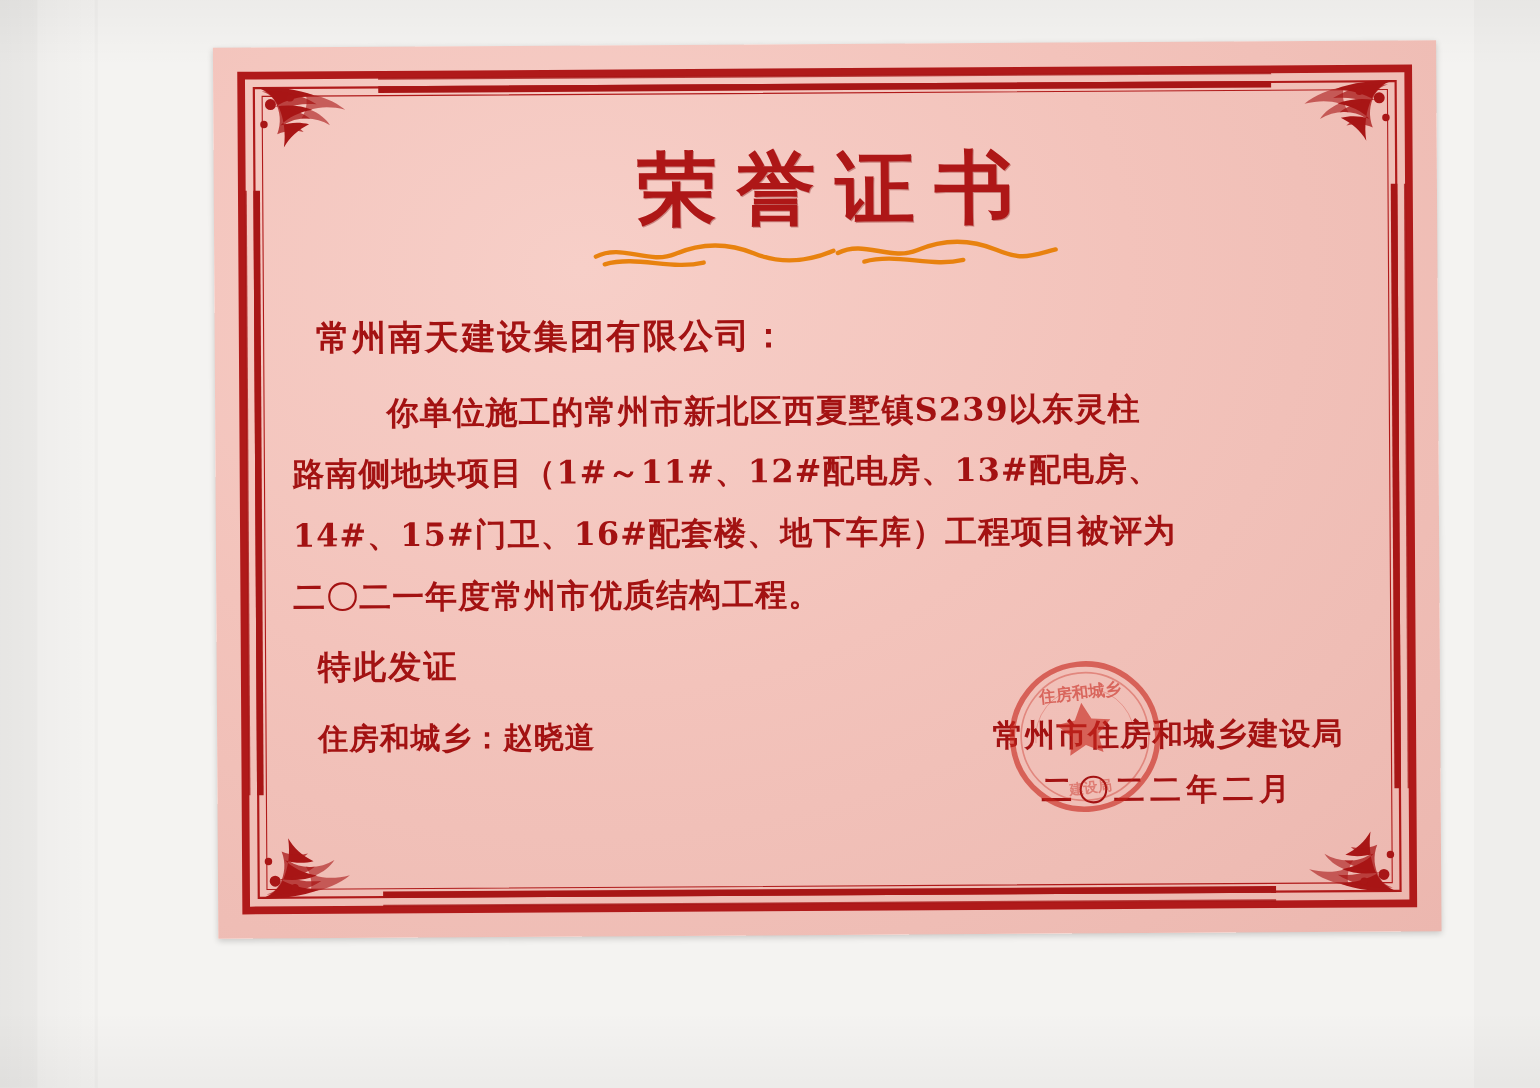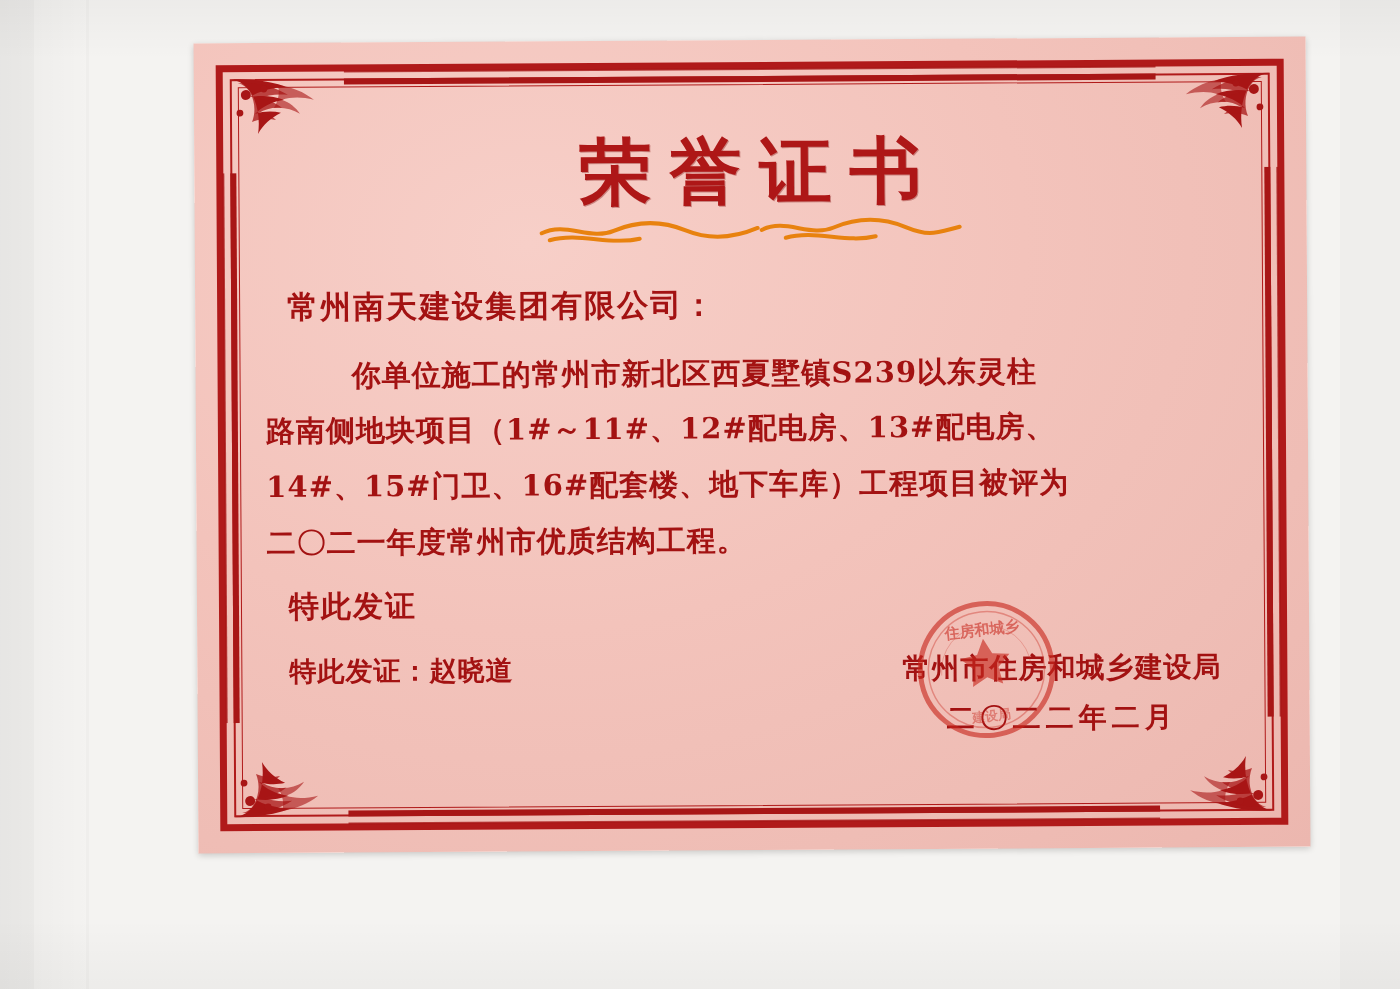--- a/index.html
+++ b/index.html
@@ -308,21 +308,21 @@
         <div class="body-line"><span class="para-indent"></span><span>你单位施工的常州市新北区西夏墅镇S239以东灵柱</span></div>
         <div class="body-line"><span>路南侧地块项目（1#～11#、12#配电房、13#配电房、</span></div>
         <div class="body-line"><span>14#、15#门卫、16#配套楼、地下车库）工程项目被评为</span></div>
         <div class="body-line"><span>二〇二一年度常州市优质结构工程。</span></div>
       </div>
 
       <div class="special-note">特此发证</div>
 
       <div class="signature-row">
         <div class="manager">
-          <span>特此发证：</span><span>赵晓道</span>
+          <span>住房和城乡：</span><span>赵晓道</span>
         </div>
         <div class="issuer">
           <div class="issuer-org">常州市住房和城乡建设局</div>
           <div class="issuer-date">二〇二二年二月</div>
         </div>
       </div>
 
     </div>
 
     <div class="seal">

